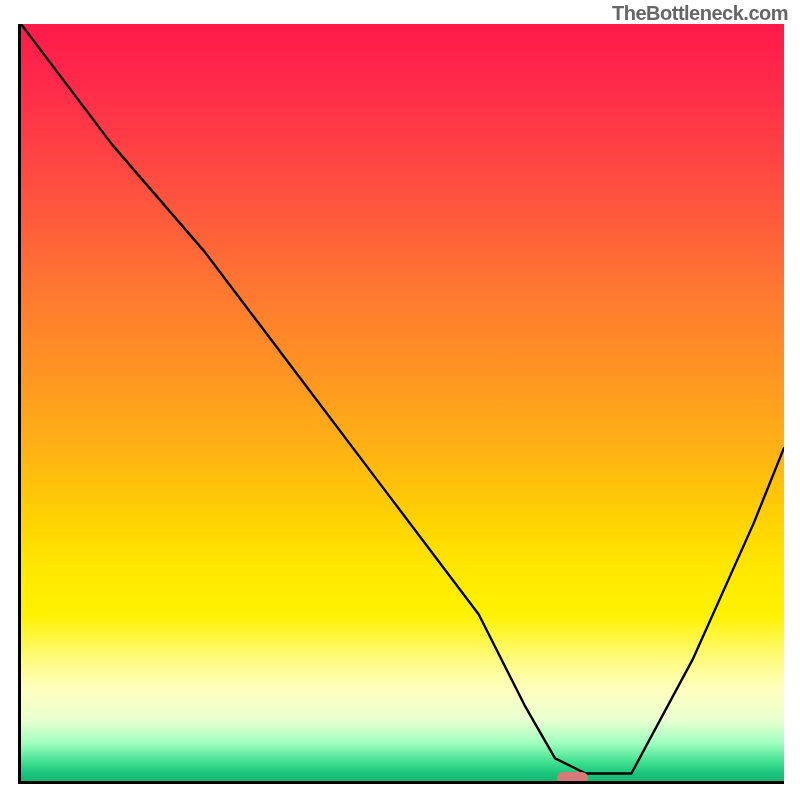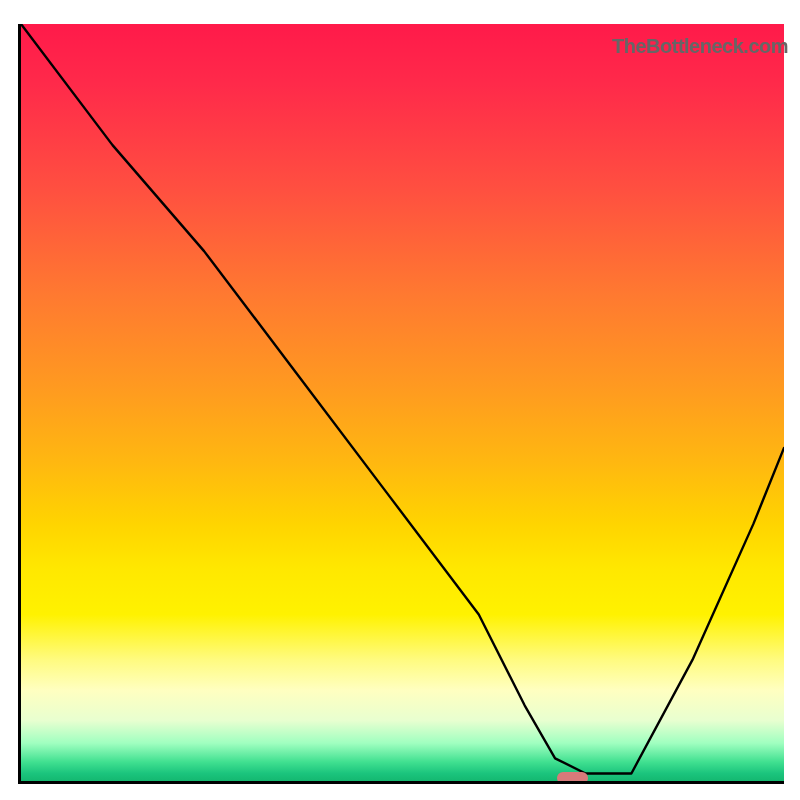--- a/index.html
+++ b/index.html
@@ -13,21 +13,20 @@
   }
   .watermark {
     position: absolute;
     top: 2px;
     right: 12px;
     font-size: 20px;
     font-weight: 600;
     color: #666;
     letter-spacing: -0.5px;
     z-index: 10;
-    margin-top: 33px;
   }
   .plot-area {
     position: absolute;
     left: 18px;
     top: 24px;
     width: 766px;
     height: 760px;
     border-left: 3px solid #000;
     border-bottom: 3px solid #000;
     overflow: hidden;

